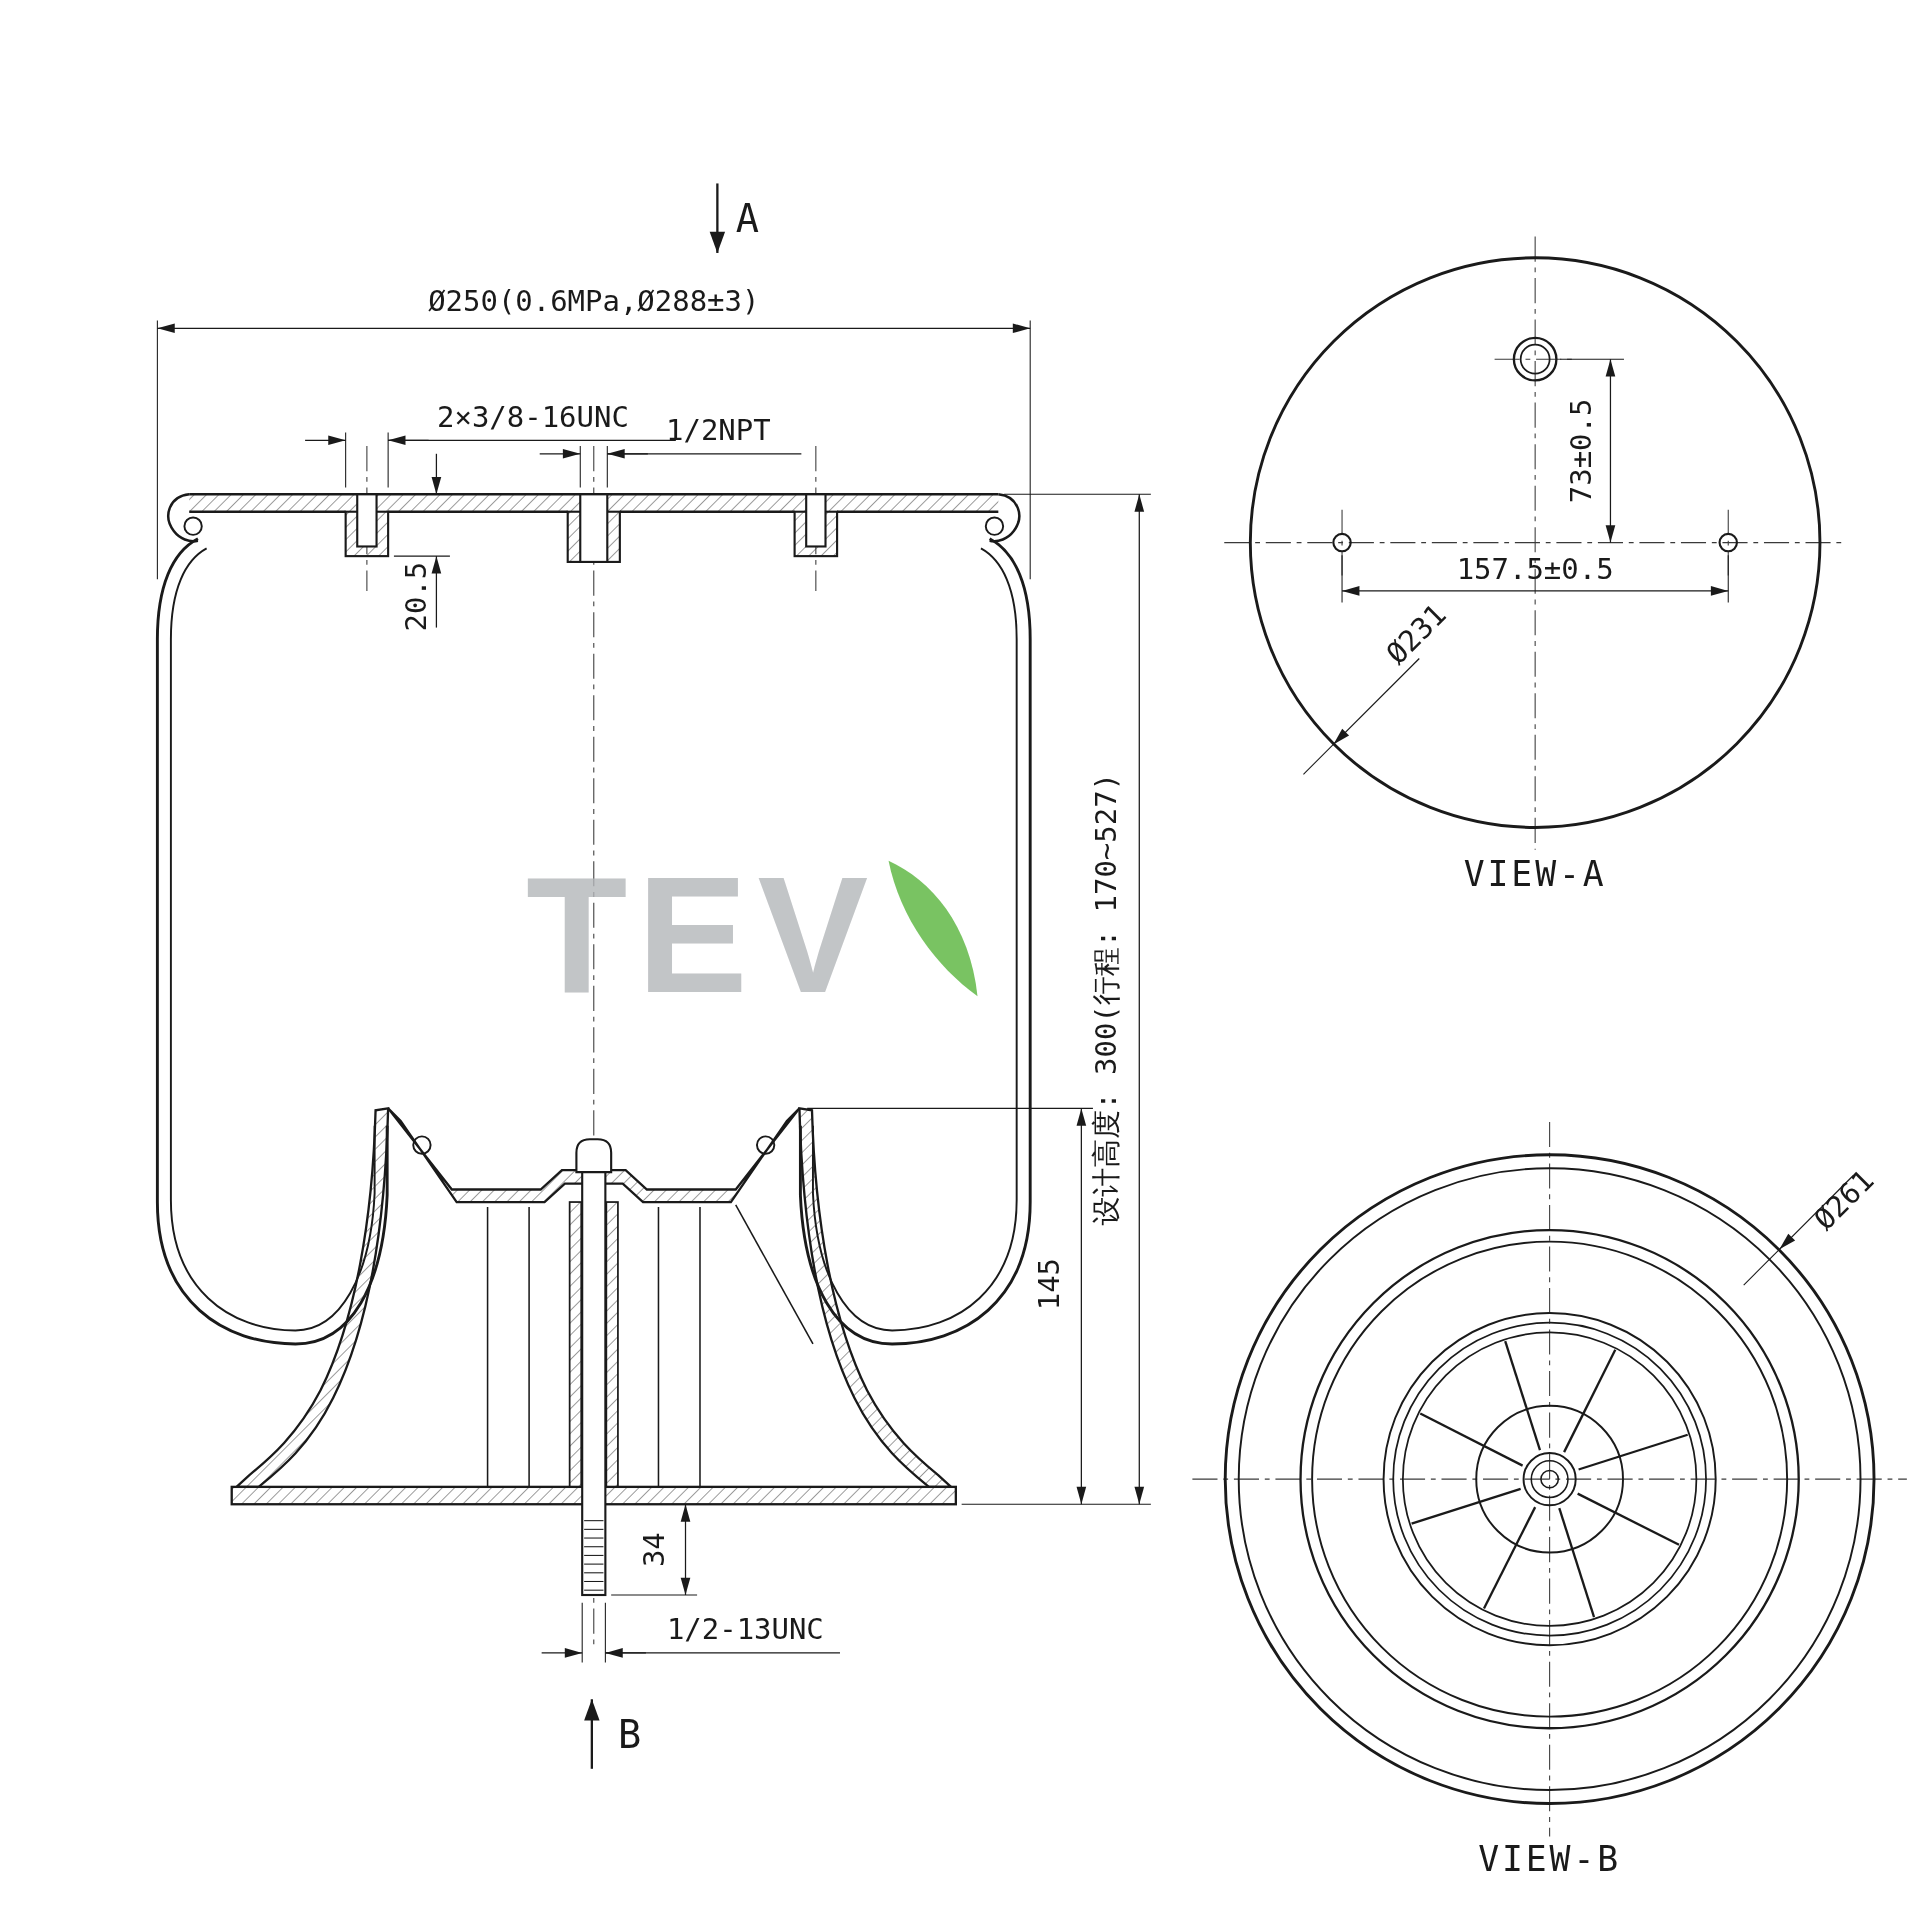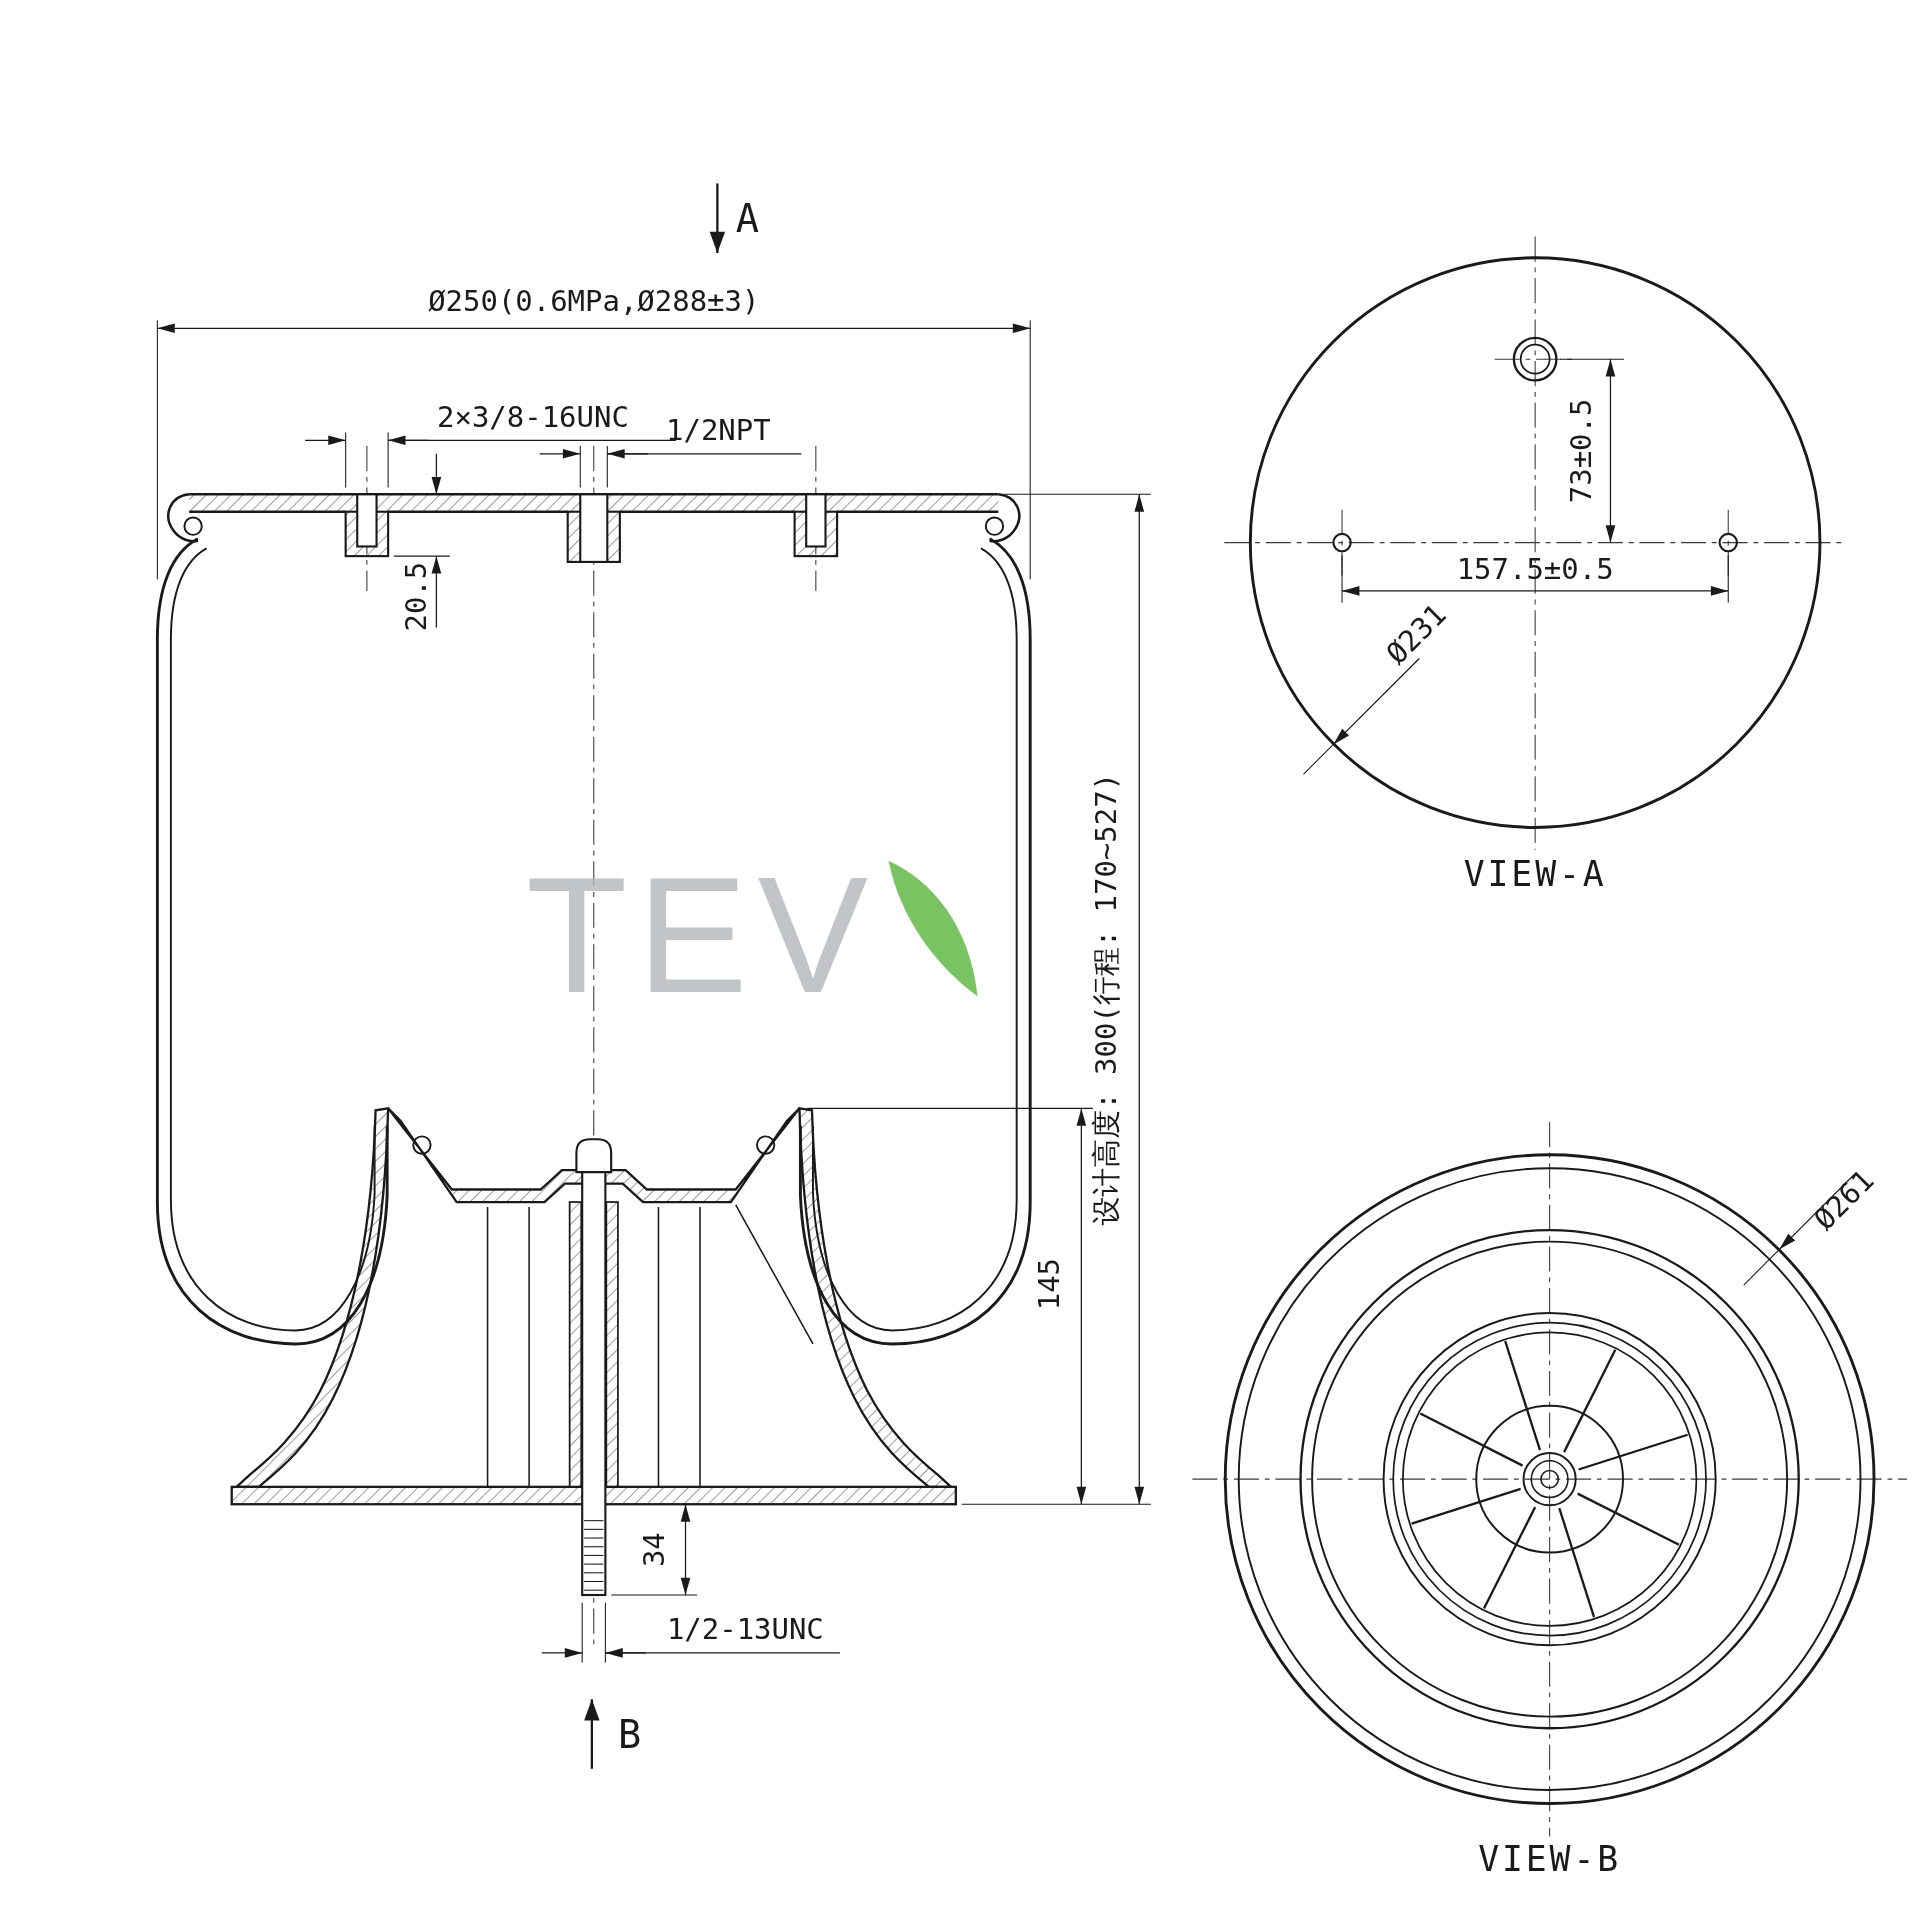--- a/index.html
+++ b/index.html
@@ -5,21 +5,21 @@
   html,body{margin:0;padding:0;background:#fff;}
   .canvas{position:relative;width:1931px;height:1931px;background:#ffffff;overflow:hidden;}
   svg.drawing{position:absolute;left:0;top:0;}
   text{fill:#1a1a1a;font-family:"DejaVu Sans Mono","DejaVu Sans",sans-serif;}
   .dim{font-size:30px;text-anchor:middle;}
   .sec{font-size:40px;text-anchor:start;}
   .view-label{font-size:36px;text-anchor:middle;letter-spacing:3px;}
   .watermark{
     position:absolute;left:526px;top:848px;height:174px;
     display:flex;align-items:center;gap:1.9px;
-    font-family:"Liberation Sans",sans-serif;font-weight:normal;
+    font-family:"Liberation Sans",sans-serif;font-weight:bold;
     font-size:166px;line-height:174px;letter-spacing:9.7px;
     color:#b4b7ba;opacity:0.8;user-select:none;
   }
   .watermark .leaf{width:112px;height:147px;margin:0 -1.9px 13.5px -1.9px;}
 </style>
 </head>
 <body>
 
 <div class="canvas">
 

